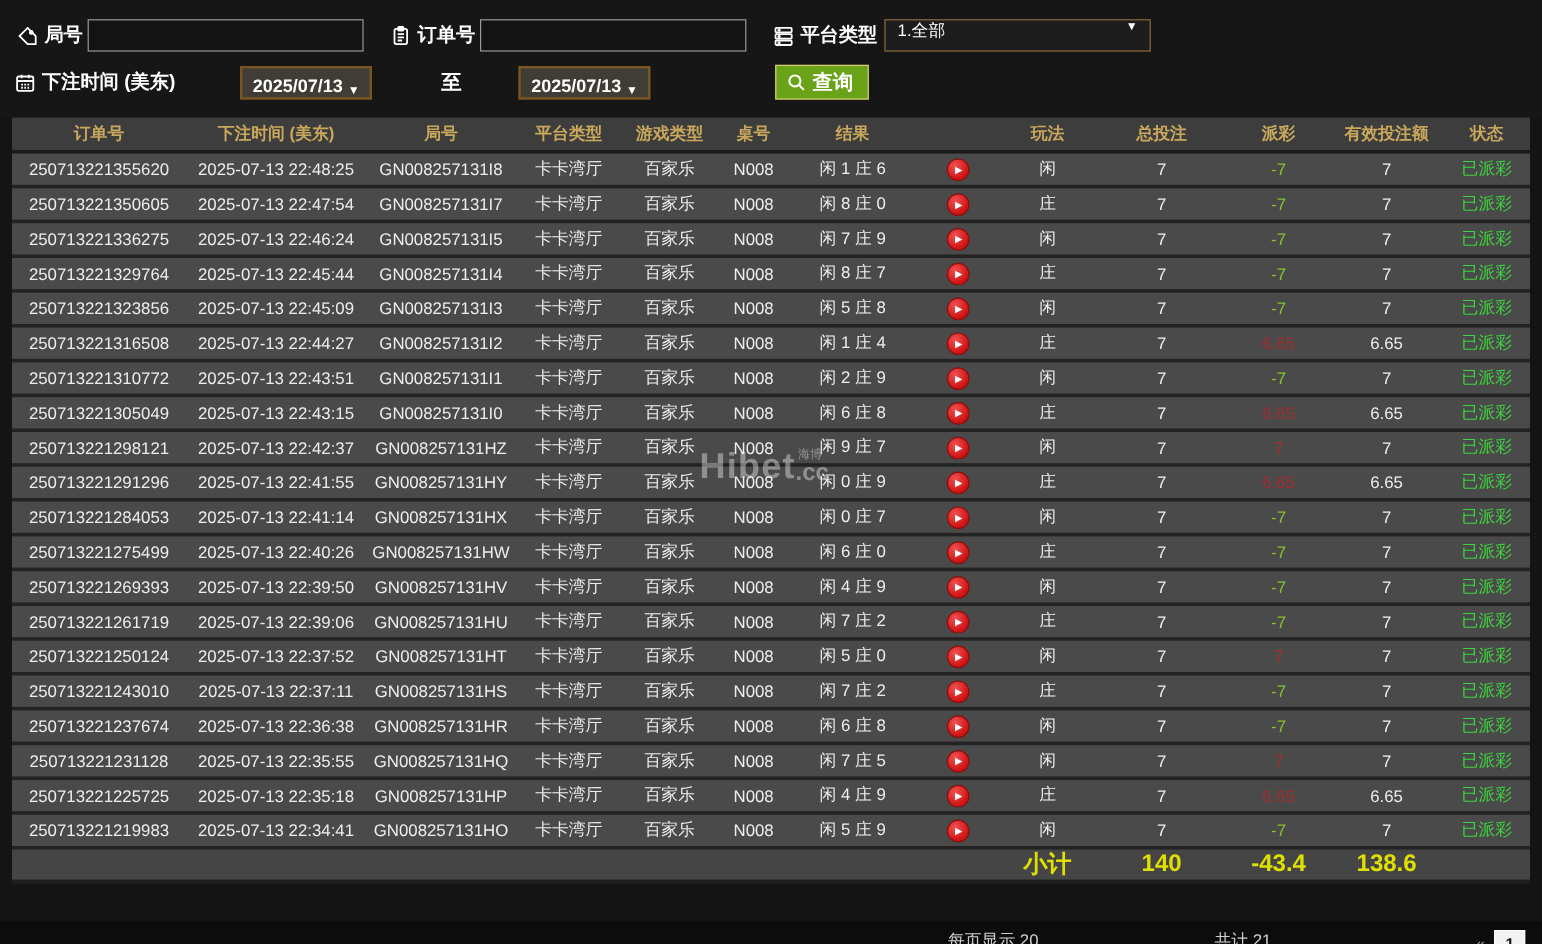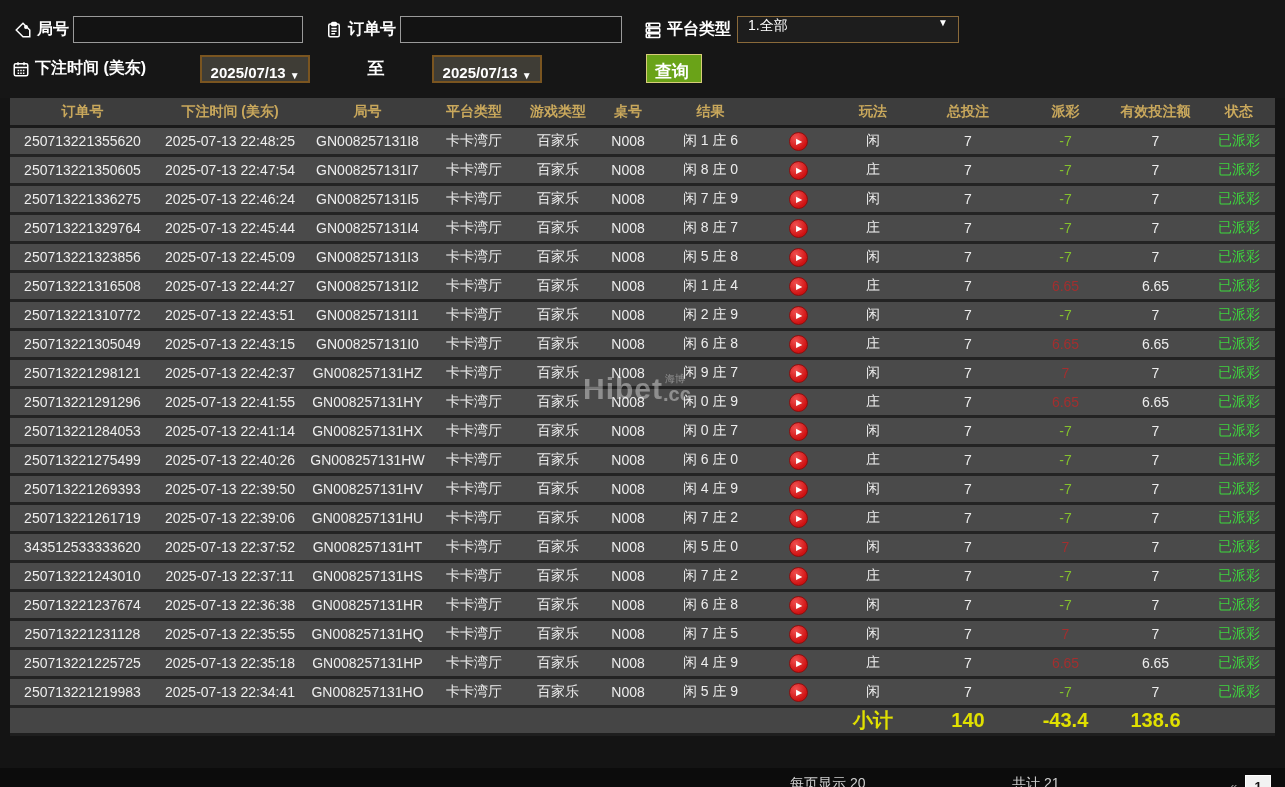--- a/index.html
+++ b/index.html
@@ -31,21 +31,21 @@
   .datebtn {
     height:28px; width:110px; background:#3f3d36; border:2px solid #7a5520; color:#fff;
     font-size:15px; font-weight:700; display:flex; align-items:flex-end; justify-content:center;
     gap:4px; cursor:pointer;
   }
   .datebtn .arr { font-size:10px; }
   .tolabel { font-size:17px; font-weight:700; color:#fff; margin:0 0 0 38px; width:56px; text-align:center; }
   .querybtn {
     height:29px; padding:0 12px 0 8px; background:#6aa318; border:1px solid #d8cc7a;
     color:#fff; font-size:17px; font-weight:700; display:flex; align-items:center; gap:5px;
-    cursor:pointer; margin-left:104px;flex-direction:column;
+    cursor:pointer; margin-left:104px;
   }
   .querybtn svg { width:17px; height:17px; }
   
   .tbl { position:absolute; left:10px; top:98px; width:1265px; }
   .tr, .thr {
     display:grid;
     grid-template-columns:145px 150px 125px 88px 80px 60px 105px 70px 80px 110px 85px 95px 72px;
     align-items:center;
   }
   .thr { background:#3d3d3d; height:30px; border-bottom:3px solid #1a1a1a; }
@@ -378,21 +378,21 @@
         <div class="td ">N008</div>
         <div class="td ">闲 7 庄 2</div>
         <div class="td"><span class="playbtn">▶</span></div>
         <div class="td ">庄</div>
         <div class="td ">7</div>
         <div class="td neg">-7</div>
         <div class="td ">7</div>
         <div class="td status">已派彩</div>
       </div>
       <div class="tr">
-        <div class="td ">343512533333620</div>
+        <div class="td ">250713221250124</div>
         <div class="td ">2025-07-13 22:37:52</div>
         <div class="td ">GN008257131HT</div>
         <div class="td ">卡卡湾厅</div>
         <div class="td ">百家乐</div>
         <div class="td ">N008</div>
         <div class="td ">闲 5 庄 0</div>
         <div class="td"><span class="playbtn">▶</span></div>
         <div class="td ">闲</div>
         <div class="td ">7</div>
         <div class="td pos">7</div>

